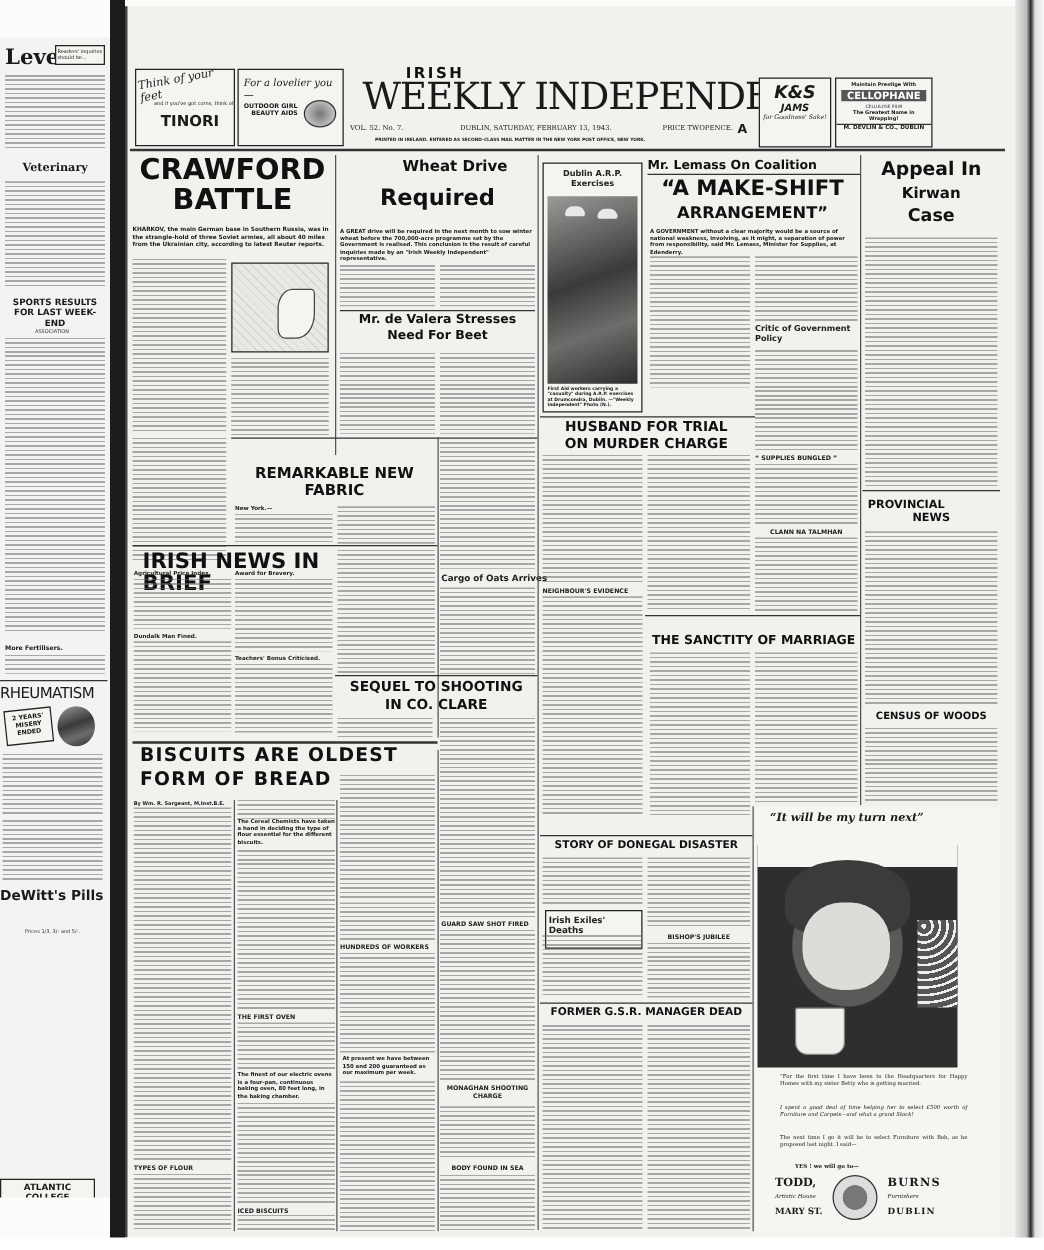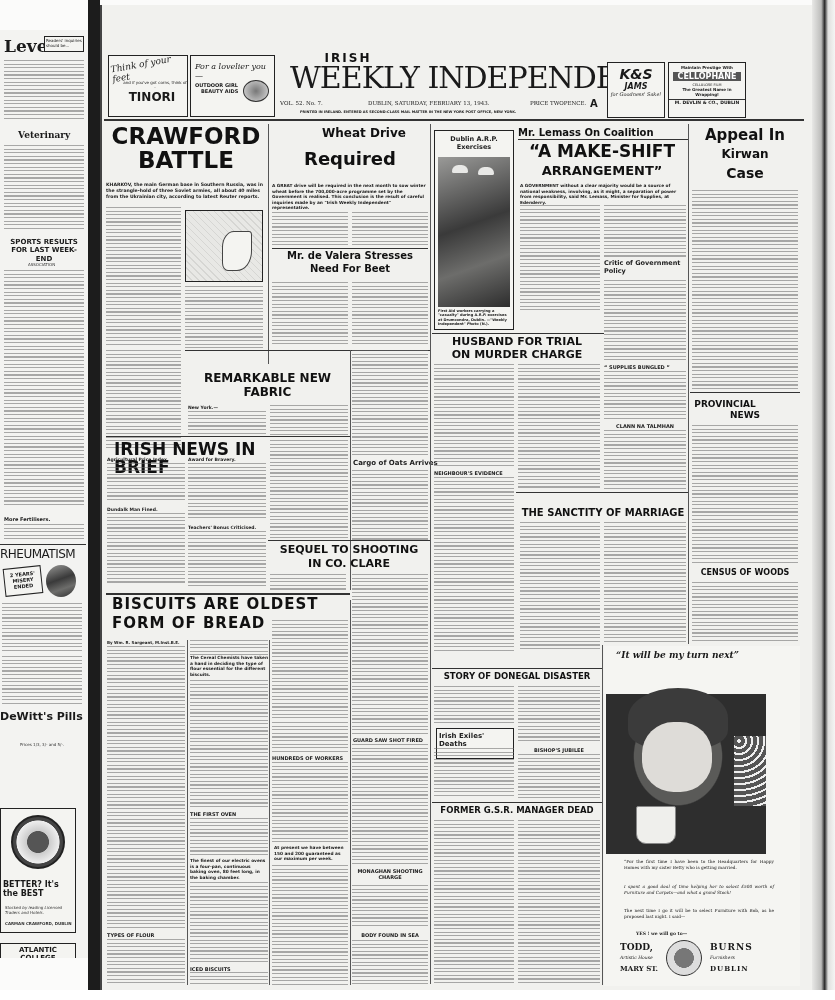--- a/index.html
+++ b/index.html
@@ -44,26 +44,20 @@
   <div class="abs" style="left:0;top:514px;width:86px;height:110px;border-top:1px solid #333">
     <div style="font-size:12px;font-weight:normal;letter-spacing:-.5px;margin-top:2px">RHEUMATISM</div>
     <div class="abs box" style="left:4px;top:22px;width:38px;height:28px;font-size:5px;font-weight:bold;text-align:center;transform:rotate(-6deg);padding-top:3px">2 YEARS' MISERY ENDED</div>
     <div class="abs photo" style="left:46px;top:20px;width:30px;height:32px;border-radius:50%"></div>
     <div class="abs txt" style="left:2px;top:58px;width:80px;height:50px"></div>
   </div>
   <div class="abs txt" style="left:2px;top:626px;width:80px;height:50px"></div>
   <div class="abs" style="left:0;top:680px;font-size:11px;font-weight:bold">DeWitt's Pills</div>
   <div class="abs tiny" style="left:20px;top:712px;font-size:4px">Prices 1/3, 3/- and 5/-.</div>
 
-  <div class="abs box" style="left:0;top:778px;width:76px;height:125px">
-    <div class="abs" style="left:10px;top:6px;width:54px;height:54px;border-radius:50%;border:2px solid #222;background:radial-gradient(circle,#555 30%,#ccc 32%,#eee 60%,#444 62%)"></div>
-    <div class="abs" style="left:2px;top:72px;width:72px;font-size:8px;font-weight:bold;line-height:1.1">BETTER? It's the BEST</div>
-    <div class="abs tiny" style="left:4px;top:96px;width:70px;font-style:italic;font-size:4px">Stocked by leading Licensed Traders and Hotels.</div>
-    <div class="abs tiny" style="left:4px;top:112px;width:70px;font-size:4px;font-weight:bold">CARMAN CRAWFORD, DUBLIN</div>
-  </div>
 
   <div class="abs box" style="left:0;top:913px;width:76px;height:42px;text-align:center">
     <div style="font-size:7px;font-weight:bold;margin-top:2px">ATLANTIC COLLEGE</div>
 
   </div>
 </div>
 
 <div class="abs gutter"></div>
 
 <div class="abs page"></div>

